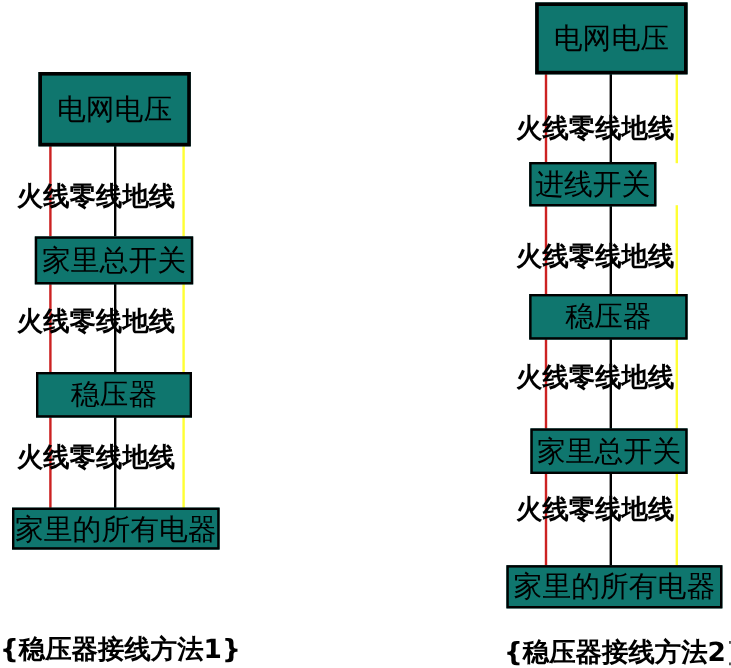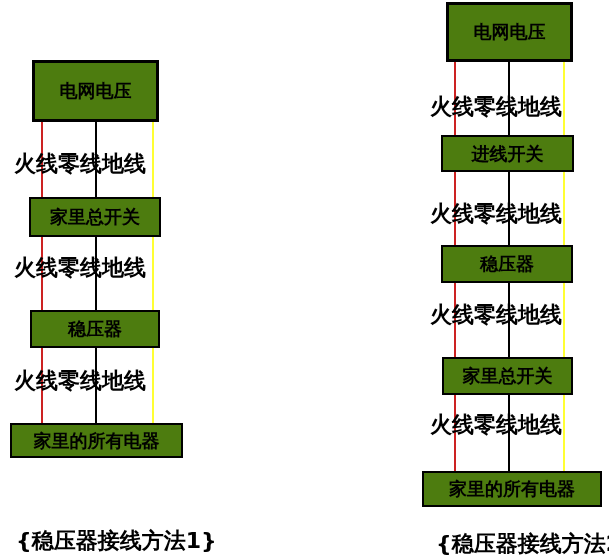--- a/index.html
+++ b/index.html
@@ -13,26 +13,26 @@
     width: 609px;
     height: 557px;
     background: #ffffff;
     overflow: hidden;
     color: #000000;
   }
   .node {
     position: absolute;
     box-sizing: border-box;
     border: 2px solid #000000;
-    background: #4d7c0f;
+    background: #0f766e;
     display: flex;
     align-items: center;
     justify-content: center;
-    font-size: 18px;
-    font-weight: bold;
+    font-size: 24px;
+    font-weight: normal;
     white-space: nowrap;
     z-index: 2;
   }
   .node.thick {
     border-width: 3px;
   }
   .wire {
     position: absolute;
     width: 2px;
     z-index: 1;
@@ -44,21 +44,20 @@
     font-weight: bold;
     white-space: nowrap;
     z-index: 3;
   }
   .caption {
     position: absolute;
     font-size: 22px;
     font-weight: bold;
     white-space: nowrap;
     z-index: 2;
-    padding-left: 16px;
   }
 </style>
 </head>
 <body>
 
 <div class="canvas">
 
   <div>
 
     <div class="node thick" style="left:32px; top:60px; width:127px; height:62px;">电网电压</div>
@@ -109,21 +108,21 @@
     <div class="wire" style="left: 454px; top: 61px; height: 75px; background: rgb(204, 34, 34);"></div>
     <div class="wire" style="left: 508px; top: 61px; height: 75px; background: rgb(0, 0, 0);"></div>
     <div class="wire" style="left: 563px; top: 61px; height: 75px; background: rgb(255, 255, 51);"></div>
 
     <div class="wire-labels" style="left:430px; top:92px; width:160px;">
       <span>火线</span>
       <span>零线</span>
       <span>地线</span>
     </div>
 
-    <div class="node" style="left:441px; top:135px; width:133px; height:37px;">进线开关</div>
+    <div class="node" style="left:441px; top:135px; width:106px; height:37px;">进线开关</div>
 
     <div class="wire" style="left: 454px; top: 171px; height: 75px; background: rgb(204, 34, 34);"></div>
     <div class="wire" style="left: 508px; top: 171px; height: 75px; background: rgb(0, 0, 0);"></div>
     <div class="wire" style="left: 563px; top: 171px; height: 75px; background: rgb(255, 255, 51);"></div>
 
     <div class="wire-labels" style="left:430px; top:199px; width:160px;">
       <span>火线</span>
       <span>零线</span>
       <span>地线</span>
     </div>

